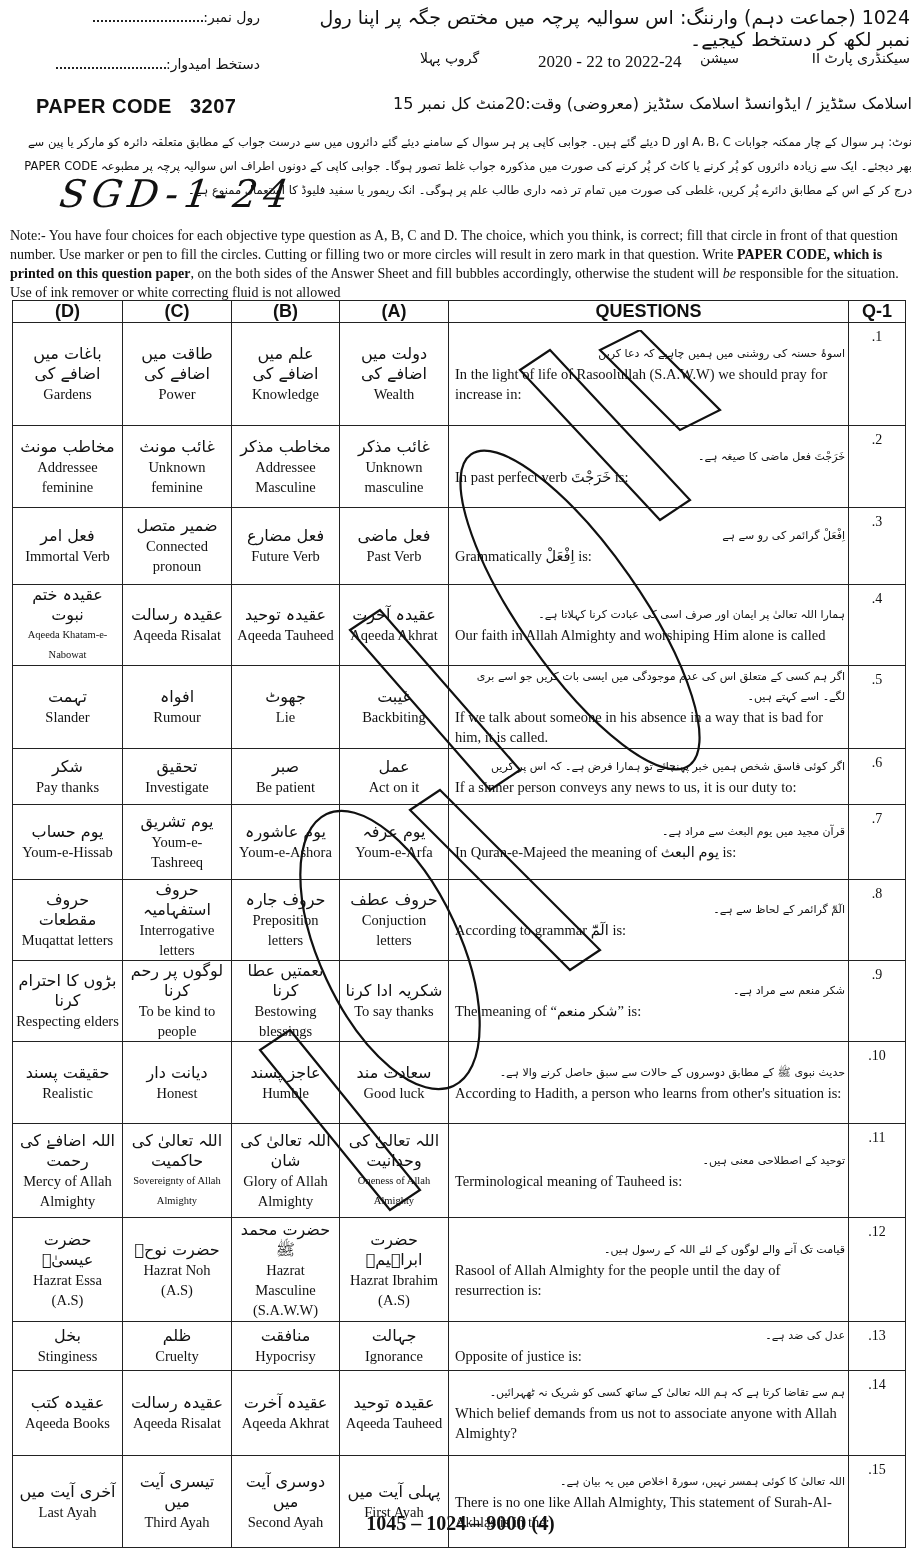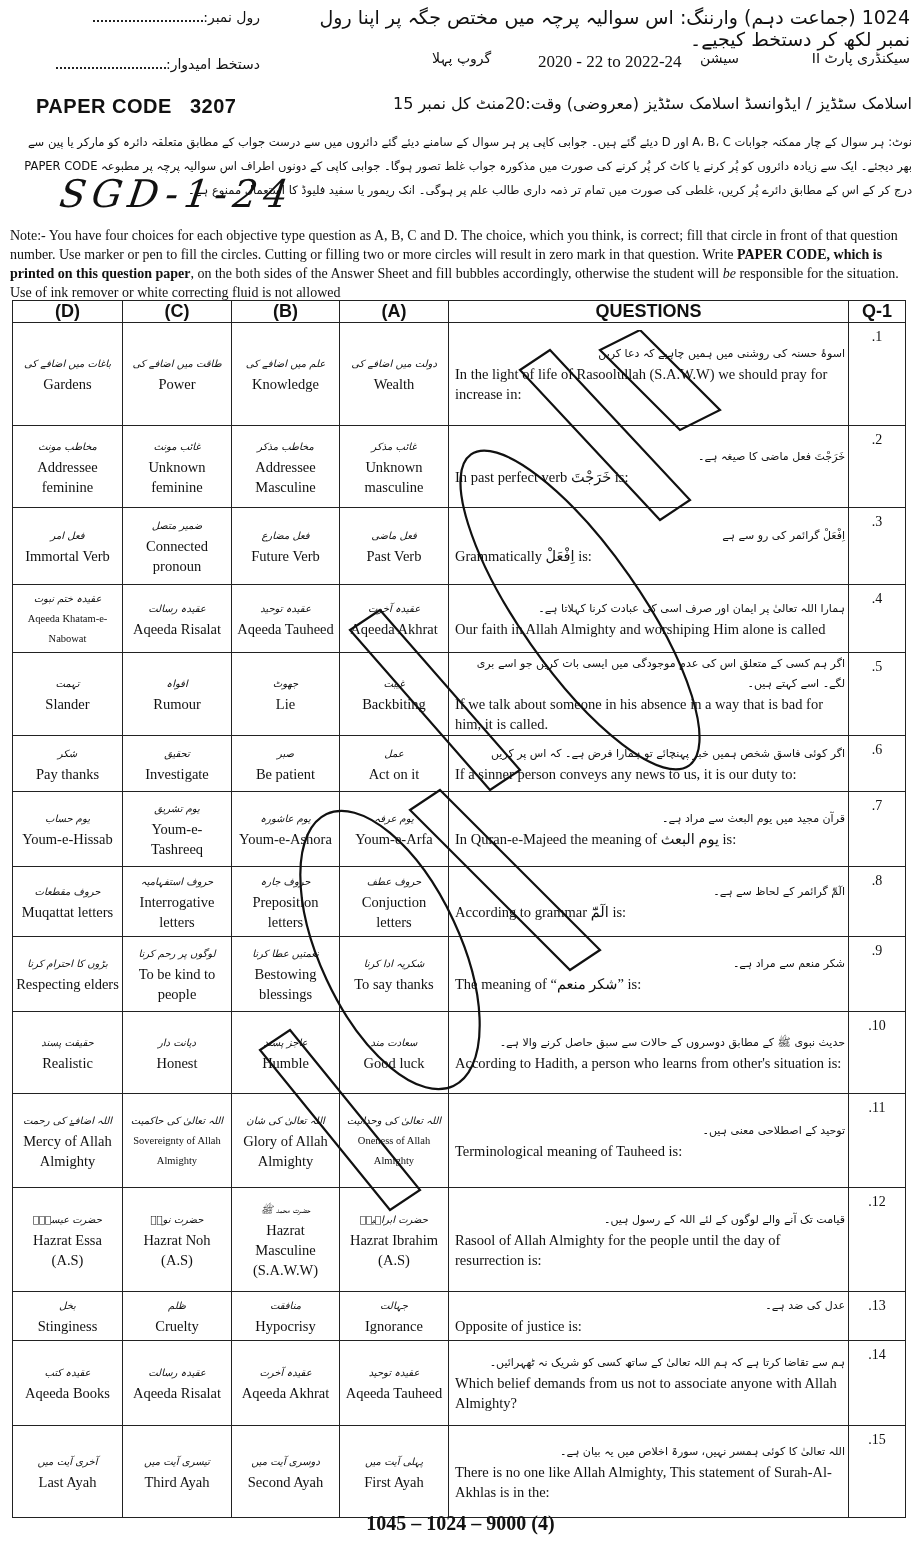--- a/index.html
+++ b/index.html
@@ -6,31 +6,31 @@
   body { width:921px; height:1552px; position:relative; overflow:hidden; color:#111;
          font-family:"Liberation Serif", serif; }
   .abs { position:absolute; }
   .urdu { direction:rtl; font-family:"DejaVu Sans", sans-serif; }
   .hdr-line1 { top:6px; left:300px; width:610px; font-size:19px; text-align:right; }
   .roll { top:8px; left:30px; width:230px; font-size:14px; text-align:right; }
   .sign { top:55px; left:30px; width:230px; font-size:14px; text-align:right; }
   .dots { display:inline-block; border-bottom:2px dotted #222; width:110px; height:12px; margin-left:4px; }
   .session-years { top:52px; left:538px; font-size:17px; }
   .session-label { top:50px; left:700px; font-size:14px;text-align:center; }
-  .group { top:50px; left:432px; font-size:14px; }
+  .group { top:50px; left:420px; font-size:14px; }
   .paper-code { top:95px; left:36px; font-family:"Liberation Sans", sans-serif; font-weight:bold; font-size:20px; letter-spacing:0.5px; }
   .subject { top:94px; left:300px; width:612px; font-size:16px; text-align:right; }
   .urdu-note { top:130px; left:10px; width:902px; font-size:11.5px; line-height:24px; text-align:right; }
   .handwritten { top:172px; left:60px; font-family:"DejaVu Serif", serif; font-style:italic; font-size:38px; letter-spacing:6px; transform:skewX(-8deg); }
   .eng-note { top:226px; left:10px; width:902px; font-size:14px; line-height:19px; }
   table.q { position:absolute; top:300px; left:12px; border-collapse:collapse; table-layout:fixed; }
   table.q td, table.q th { border:1.5px solid #222; padding:0 3px; vertical-align:middle; }
   table.q th { font-family:"Liberation Sans", sans-serif; font-weight:bold; font-size:18px; height:20px; }
   .opt { text-align:center; font-size:14.5px; line-height:20px; }
-  .opt .u { direction:rtl; font-family:"DejaVu Sans", sans-serif; font-size:10px; line-height:20px; display:block;font-style:italic; }
+  .opt .u { direction:rtl; font-family:"DejaVu Sans", sans-serif; font-size:16px; line-height:20px; display:block; }
   .opt .e { display:block; }
   .qcell { font-size:14.5px; line-height:20px; padding-left:6px !important; }
   .qcell .u { direction:rtl; text-align:right; font-family:"DejaVu Sans", sans-serif; font-size:11px; display:block; }
   .num { text-align:center; vertical-align:top !important; padding-top:6px !important; font-size:14px; }
   .footer { top:1512px; left:0; width:921px; text-align:center; font-size:20px; font-weight:bold; font-family:"Liberation Serif", serif; }
   .watermark { position:absolute; left:220px; top:330px; pointer-events:none; }
   .small { font-size:10.5px !important; }
 </style>
 </head>
 <body>

